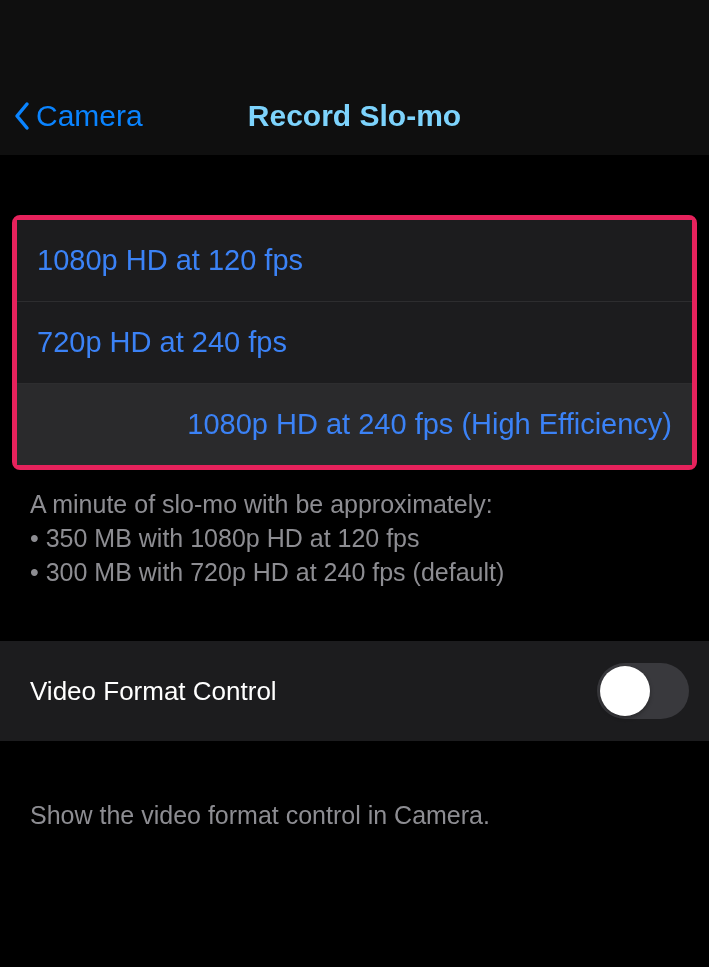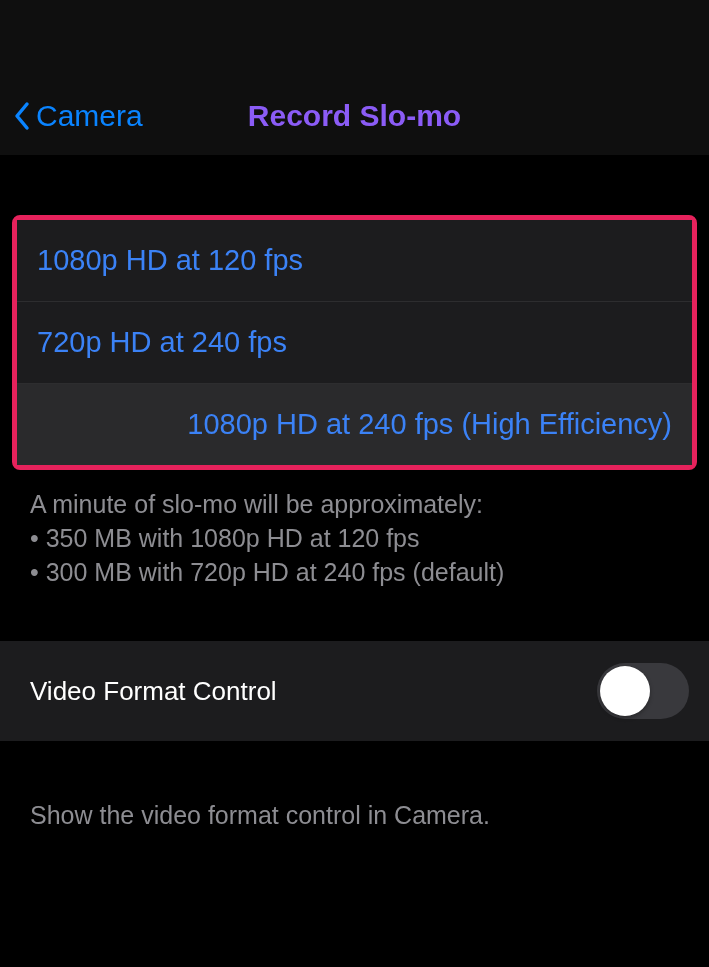--- a/index.html
+++ b/index.html
@@ -49,21 +49,21 @@
       stroke-width: 3.5;
       fill: none;
       stroke-linecap: round;
       stroke-linejoin: round;
     }
     .nav-title {
       width: 100%;
       text-align: center;
       font-size: 30px;
       font-weight: 600;
-      color: #8b5cf6;
+      color: #7dd3fc;
     }
     .highlight-box {
       margin: 60px 12px 0 12px;
       border: 5px solid #e6225c;
       border-radius: 8px;
       background: #1c1c1e;
     }
     .option-row {
       padding: 24px 20px;
       font-size: 29px;
@@ -139,21 +139,21 @@
   <div class="nav-title">Record Slo-mo</div>
 </div>
 
 <div class="highlight-box">
   <div class="option-row">1080p HD at 120 fps</div>
   <div class="option-row">720p HD at 240 fps</div>
   <div class="option-row">1080p HD at 240 fps (High Efficiency)</div>
 </div>
 
 <div class="footer-text">
-  <span class="footer-line">A minute of slo-mo will be approximately:</span>
+  <span class="footer-line">A minute of slo-mo with be approximately:</span>
   <span class="footer-line">• 350 MB with 1080p HD at 120 fps</span>
   <span class="footer-line">• 300 MB with 720p HD at 240 fps (default)</span>
 </div>
 
 <div class="section-2">
   <div class="toggle-row">
     <span class="toggle-label">Video Format Control</span>
     <div class="toggle">
       <div class="toggle-knob"></div>
     </div>

